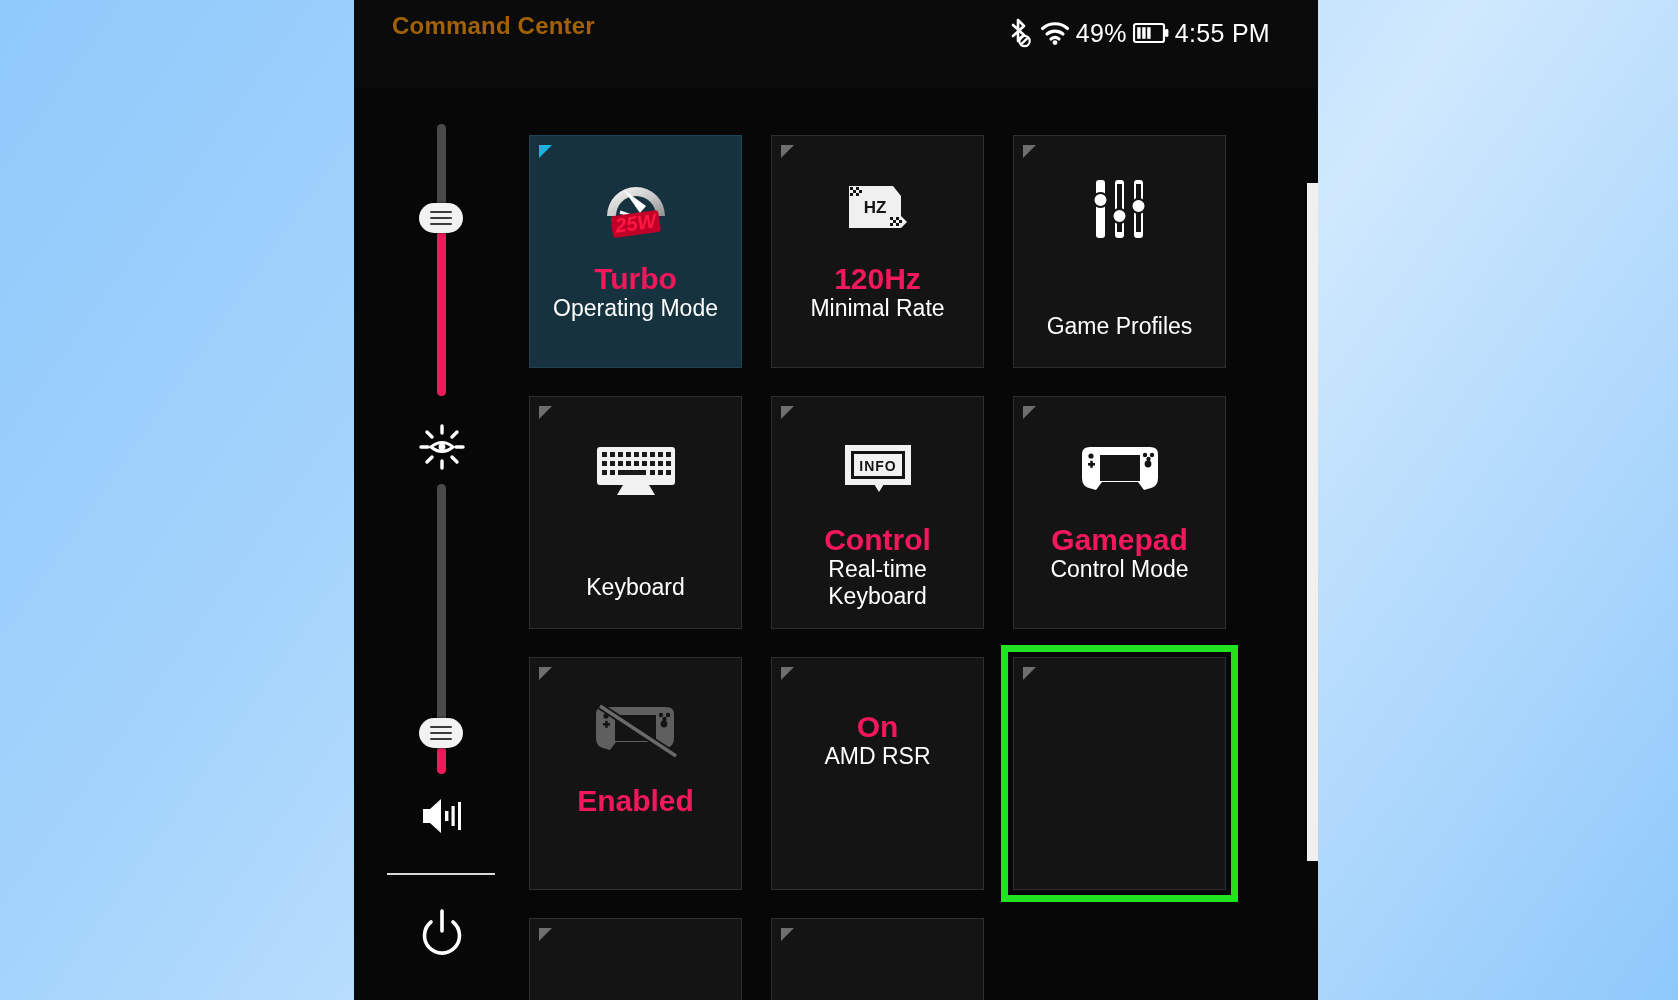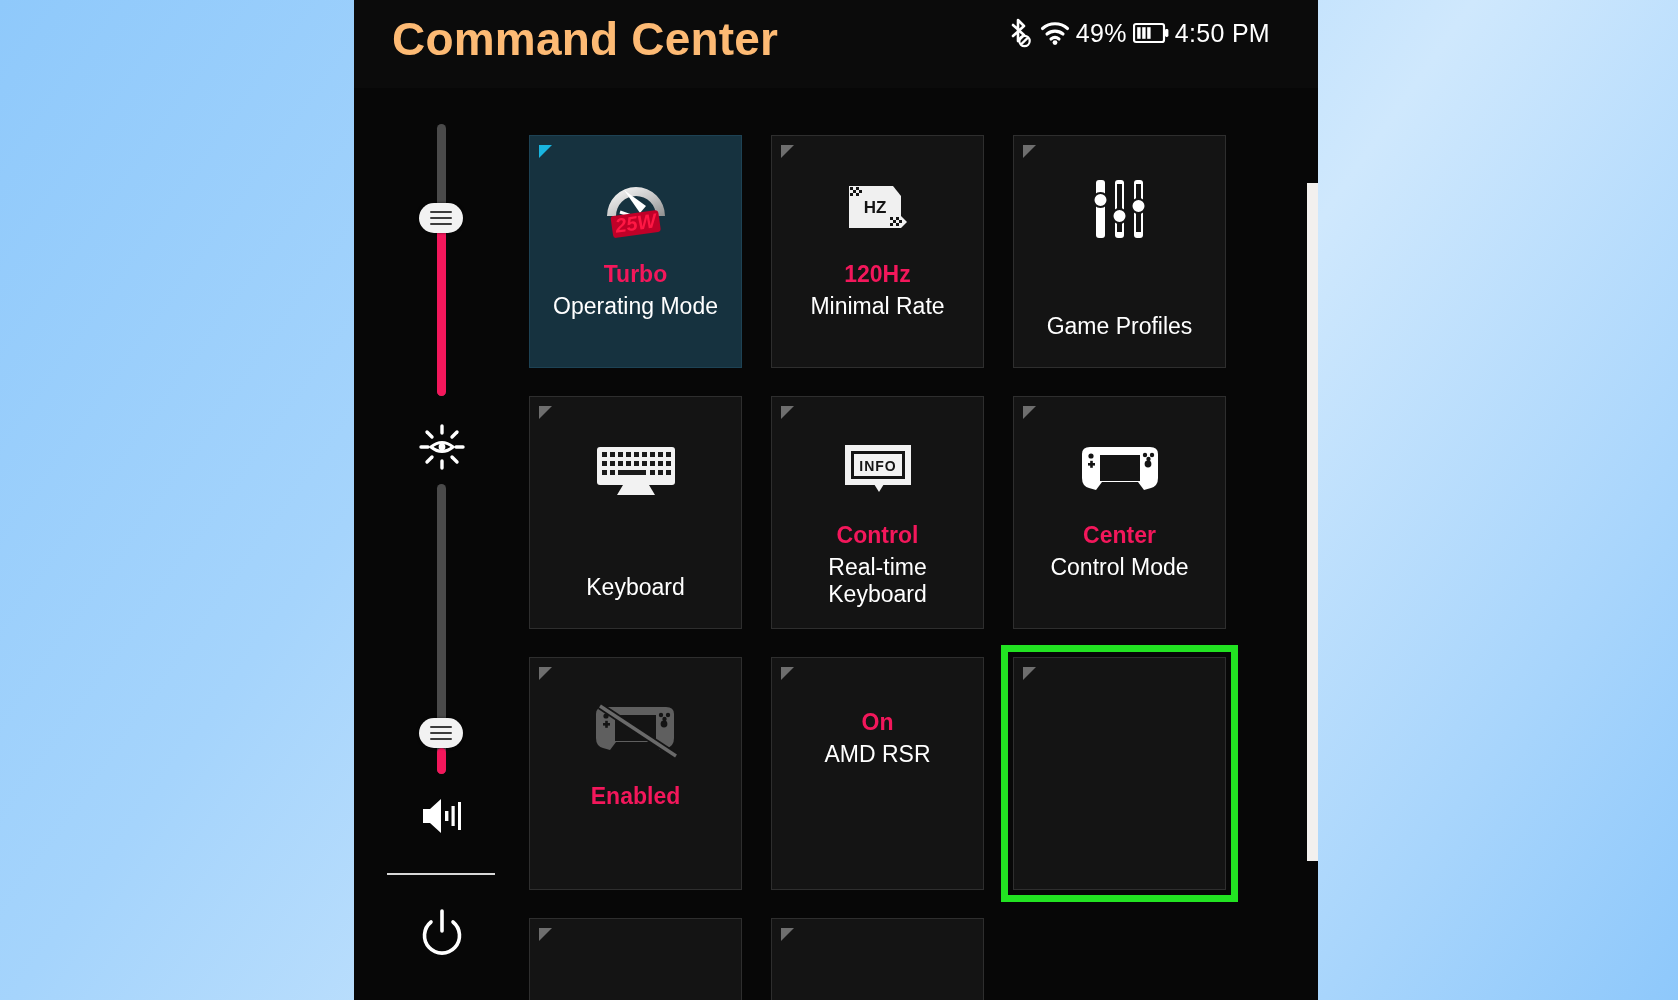--- a/index.html
+++ b/index.html
@@ -24,21 +24,21 @@
 
   
   #cc-header {
     position: absolute; left: 0; top: 0;
     width: 964px; height: 88px;
     background: #0b0b0b;
     display: flex; align-items: center;
   }
   #cc-title {
     position: absolute; left: 38px; top: 12px;
-    font-size: 46px; font-weight: bold; color: #fdba74;
+    font-size: 24px; font-weight: bold; color: #a16207;
     letter-spacing: .2px;
     font-family: "Liberation Sans", sans-serif;
   }
   #cc-status {
     position: absolute; right: 48px; top: 18px;
     display: flex; align-items: center; gap: 6px;
     color: #ffffff;
     text-align: right;
   }
   #cc-status .stxt { font-size: 25px; color: #fff; letter-spacing: .3px; }
@@ -111,27 +111,27 @@
     border-left: 13px solid #6e6e6e;
     border-bottom: 13px solid transparent;
   }
   .tile.selected .corner { border-left-color: #19b5e0; }
   .tile-icon {
     height: 74px; width: 100%;
     display: flex; align-items: center; justify-content: center;
   }
   .tile-value {
     margin-top: 16px;
-    font-size: 23px; font-weight: bold;
+    font-size: 30px; font-weight: bold;
     color: #f3175b;
     line-height: 1.1;
     text-align: center;
   }
   .tile-label {
-    margin-top: 6px;
+    margin-top: 0;
     font-size: 23px; color: #ffffff;
     text-align: center; line-height: 1.18;
     padding: 0 6px;
   }
   .tile.no-value .tile-label { margin-top: 67px; }
   .tile.dim .tile-icon { opacity: .46; }
 
   
   #highlight-box {
     position: absolute;
@@ -179,21 +179,21 @@
       <span class="stxt">49%</span>
       <span class="sico">
         <svg width="36" height="22" viewBox="0 0 36 22">
           <rect x="1" y="2" width="30" height="18" rx="2" fill="none" stroke="#fff" stroke-width="2.2"></rect>
           <rect x="32" y="7" width="3.4" height="8" rx="1.4" fill="#fff"></rect>
           <rect x="4.2" y="5.2" width="3.4" height="11.6" fill="#fff"></rect>
           <rect x="9.2" y="5.2" width="3.4" height="11.6" fill="#fff"></rect>
           <rect x="14.2" y="5.2" width="3.4" height="11.6" fill="#fff"></rect>
         </svg>
       </span>
-      <span class="stxt">4:50 PM</span>
+      <span class="stxt">4:55 PM</span>
     </div>
   </div>
 
   <div id="rail">
 
     <div>
       <div class="slider-track" style="left:83px; top:36px; height:272px;"></div>
       <div class="slider-fill" style="left:83px; top:130px; height:178px;"></div>
       <div class="slider-thumb" style="left:65px; top:115px;">
         <i></i>
@@ -380,21 +380,21 @@
           <circle cx="19" cy="14" r="2.6"></circle>
           <rect x="16" y="21" width="7" height="2.6"></rect>
               <rect x="18.2" y="18.8" width="2.6" height="7"></rect>
           <circle cx="76" cy="22" r="3.4"></circle>
           <circle cx="73" cy="13" r="2.2"></circle>
               <circle cx="80" cy="13" r="2.2"></circle>
               <circle cx="76.5" cy="17" r="2.2"></circle>
         </g>
       </svg>
         </div>
-        <div class="tile-value">Center</div>
+        <div class="tile-value">Gamepad</div>
         <div class="tile-label">Control Mode</div>
       </div>
       <div class="tile dim">
         <div class="corner"></div>
         <div class="tile-icon">
           <svg width="100" height="62" viewBox="0 0 100 62">
         <path d="M10 14 q0-7 8-7 h62 q8 0 8 7 v24 q0 8-7 10 l-7 2 -6-8 h-38 l-6 8 -7-2 q-7-2-7-10 Z" fill="#b8b8b8"></path>
         <rect x="29" y="15" width="41" height="26" fill="#141414"></rect>
         <g fill="#141414">
           <circle cx="20" cy="16" r="2.6"></circle>

